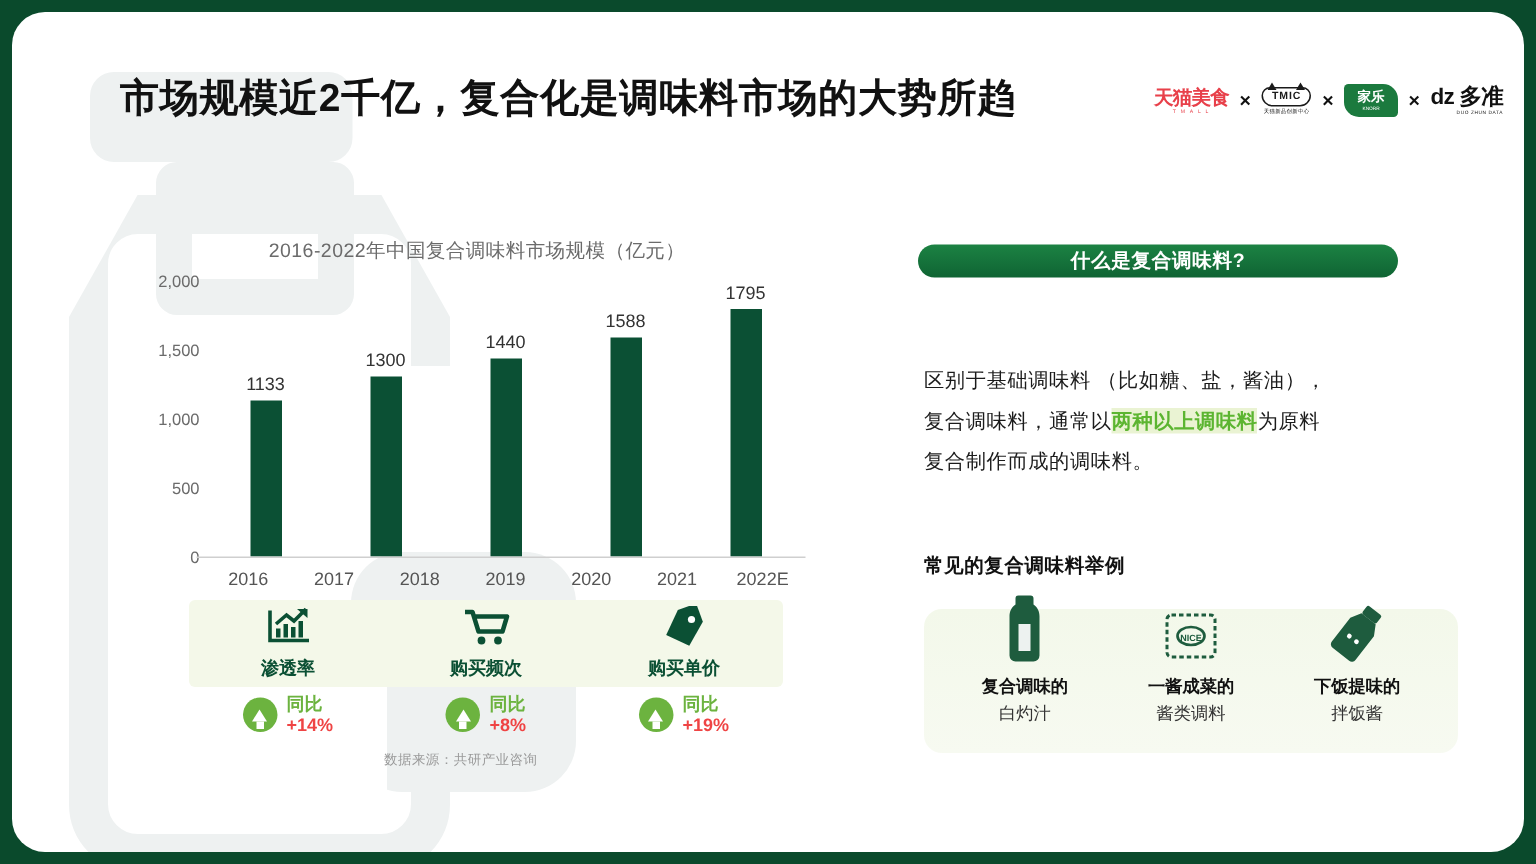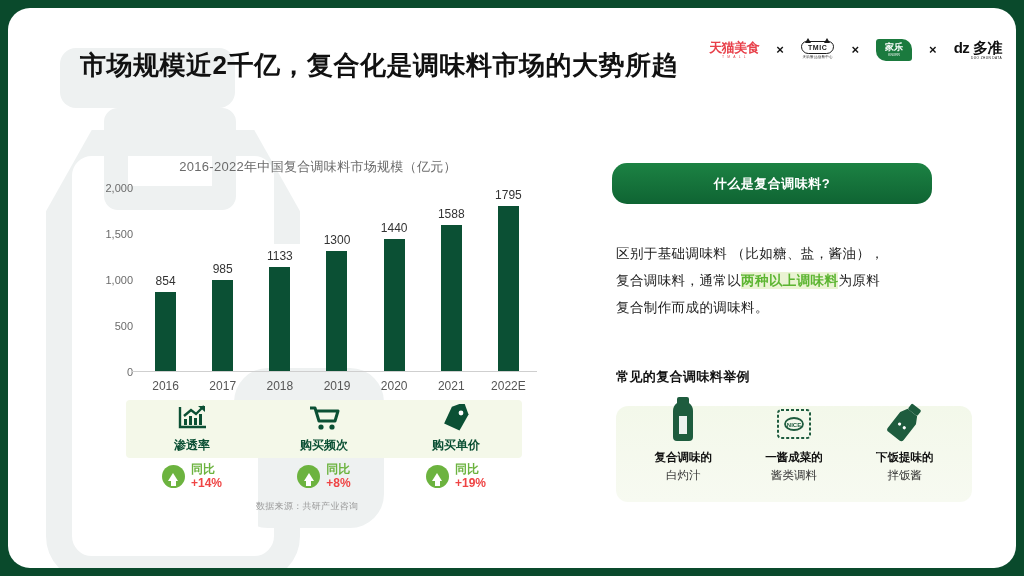--- a/index.html
+++ b/index.html
@@ -43,21 +43,21 @@
   .wm-mask3{left:130px;top:400px;width:120px;height:130px;background:#ffffff;}
 
   
   .title{
     position:absolute;left:72px;top:40px;
     font-size:26px;font-weight:bold;color:#111111;letter-spacing:.5px;
     white-space:nowrap;
   }
 
   
-  .logos{position:absolute;right:14px;top:31px;display:flex;align-items:center;gap:17px;}
+  .logos{position:absolute;right:14px;top:48px;display:flex;align-items:center;gap:7px;}
   .logo-x{font-size:13px;font-weight:bold;color:#111;}
   .logo-tmall{display:flex;flex-direction:column;align-items:center;line-height:1;}
   .logo-tmall .main{font-size:13px;font-weight:bold;color:#e8404a;letter-spacing:-.5px;}
   .logo-tmall .sub{font-size:3.4px;color:#e8404a;letter-spacing:1.2px;margin-top:2px;}
   .logo-tmic{display:flex;flex-direction:column;align-items:center;line-height:1;}
   .logo-tmic .badge{
     border:1.4px solid #1a1a1a;border-radius:7px 7px 9px 9px;
     padding:2px 6px;font-size:7px;font-weight:bold;letter-spacing:.6px;color:#1a1a1a;
     position:relative;
   }
@@ -113,21 +113,21 @@
   .kpi-vals{display:flex;flex-direction:column;line-height:1.15;}
   .kpi-yoy{font-size:12px;font-weight:bold;color:#6cb33f;}
   .kpi-pct{font-size:12px;font-weight:bold;color:#ef4444;}
 
   .source{
     position:absolute;left:248px;top:492px;font-size:9px;color:#9a9a9a;letter-spacing:.3px;
   }
 
   
   .banner{
-    position:absolute;left:604px;top:155px;width:320px;height:41px;border-radius:15px;
+    position:absolute;left:604px;top:155px;width:320px;height:22px;border-radius:15px;
     background:linear-gradient(180deg,#1c8243 0%,#0f6433 100%);
     display:flex;align-items:center;justify-content:center;
     color:#ffffff;font-size:13px;font-weight:bold;letter-spacing:.5px;
   }
   .body-text{
     position:absolute;left:608px;top:232px;width:330px;
     font-size:13.5px;color:#1b1b1b;line-height:2.0;letter-spacing:.4px;
   }
   .hl{background:#eaf3d3;color:#5cb531;font-weight:bold;padding:1px 0;}
 
@@ -188,28 +188,20 @@
       <div class="plot">
         <div class="axis-labels">
             <div class="axis-lab" style="top: 0px;">2,000</div>
             <div class="axis-lab" style="top: 46px;">1,500</div>
             <div class="axis-lab" style="top: 92px;">1,000</div>
             <div class="axis-lab" style="top: 138px;">500</div>
             <div class="axis-lab" style="top: 184px;">0</div>
           </div>
         <div class="bars">
             <div class="barcell">
-              <div class="barval">854</div>
-              <div class="bar" style="height: 78.568px; background: rgb(11, 80, 52);"></div>
-            </div>
-            <div class="barcell">
-              <div class="barval">985</div>
-              <div class="bar" style="height: 90.62px; background: rgb(11, 80, 52);"></div>
-            </div>
-            <div class="barcell">
               <div class="barval">1133</div>
               <div class="bar" style="height: 104.236px; background: rgb(11, 80, 52);"></div>
             </div>
             <div class="barcell">
               <div class="barval">1300</div>
               <div class="bar" style="height: 119.6px; background: rgb(11, 80, 52);"></div>
             </div>
             <div class="barcell">
               <div class="barval">1440</div>
               <div class="bar" style="height: 132.48px; background: rgb(11, 80, 52);"></div>

